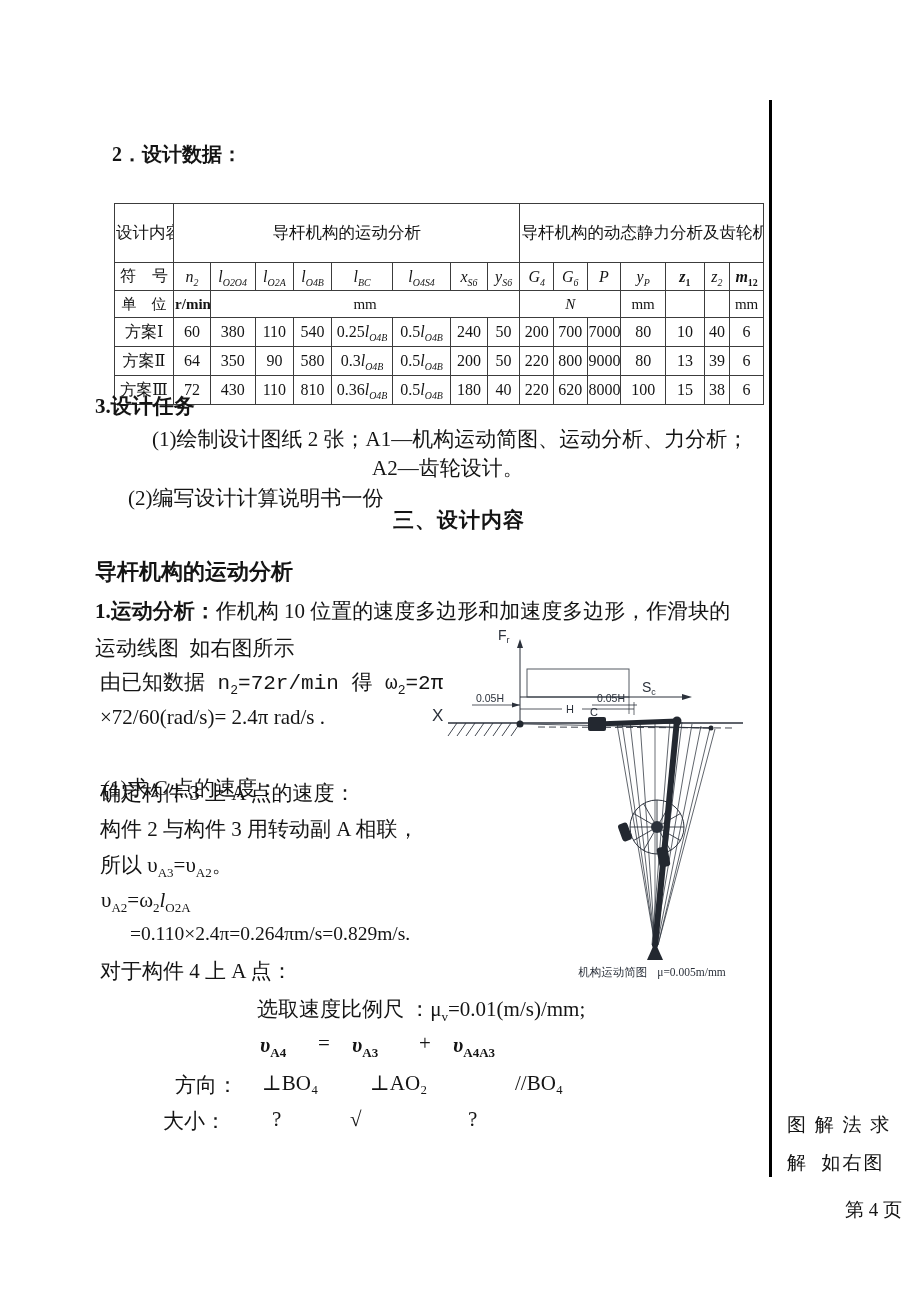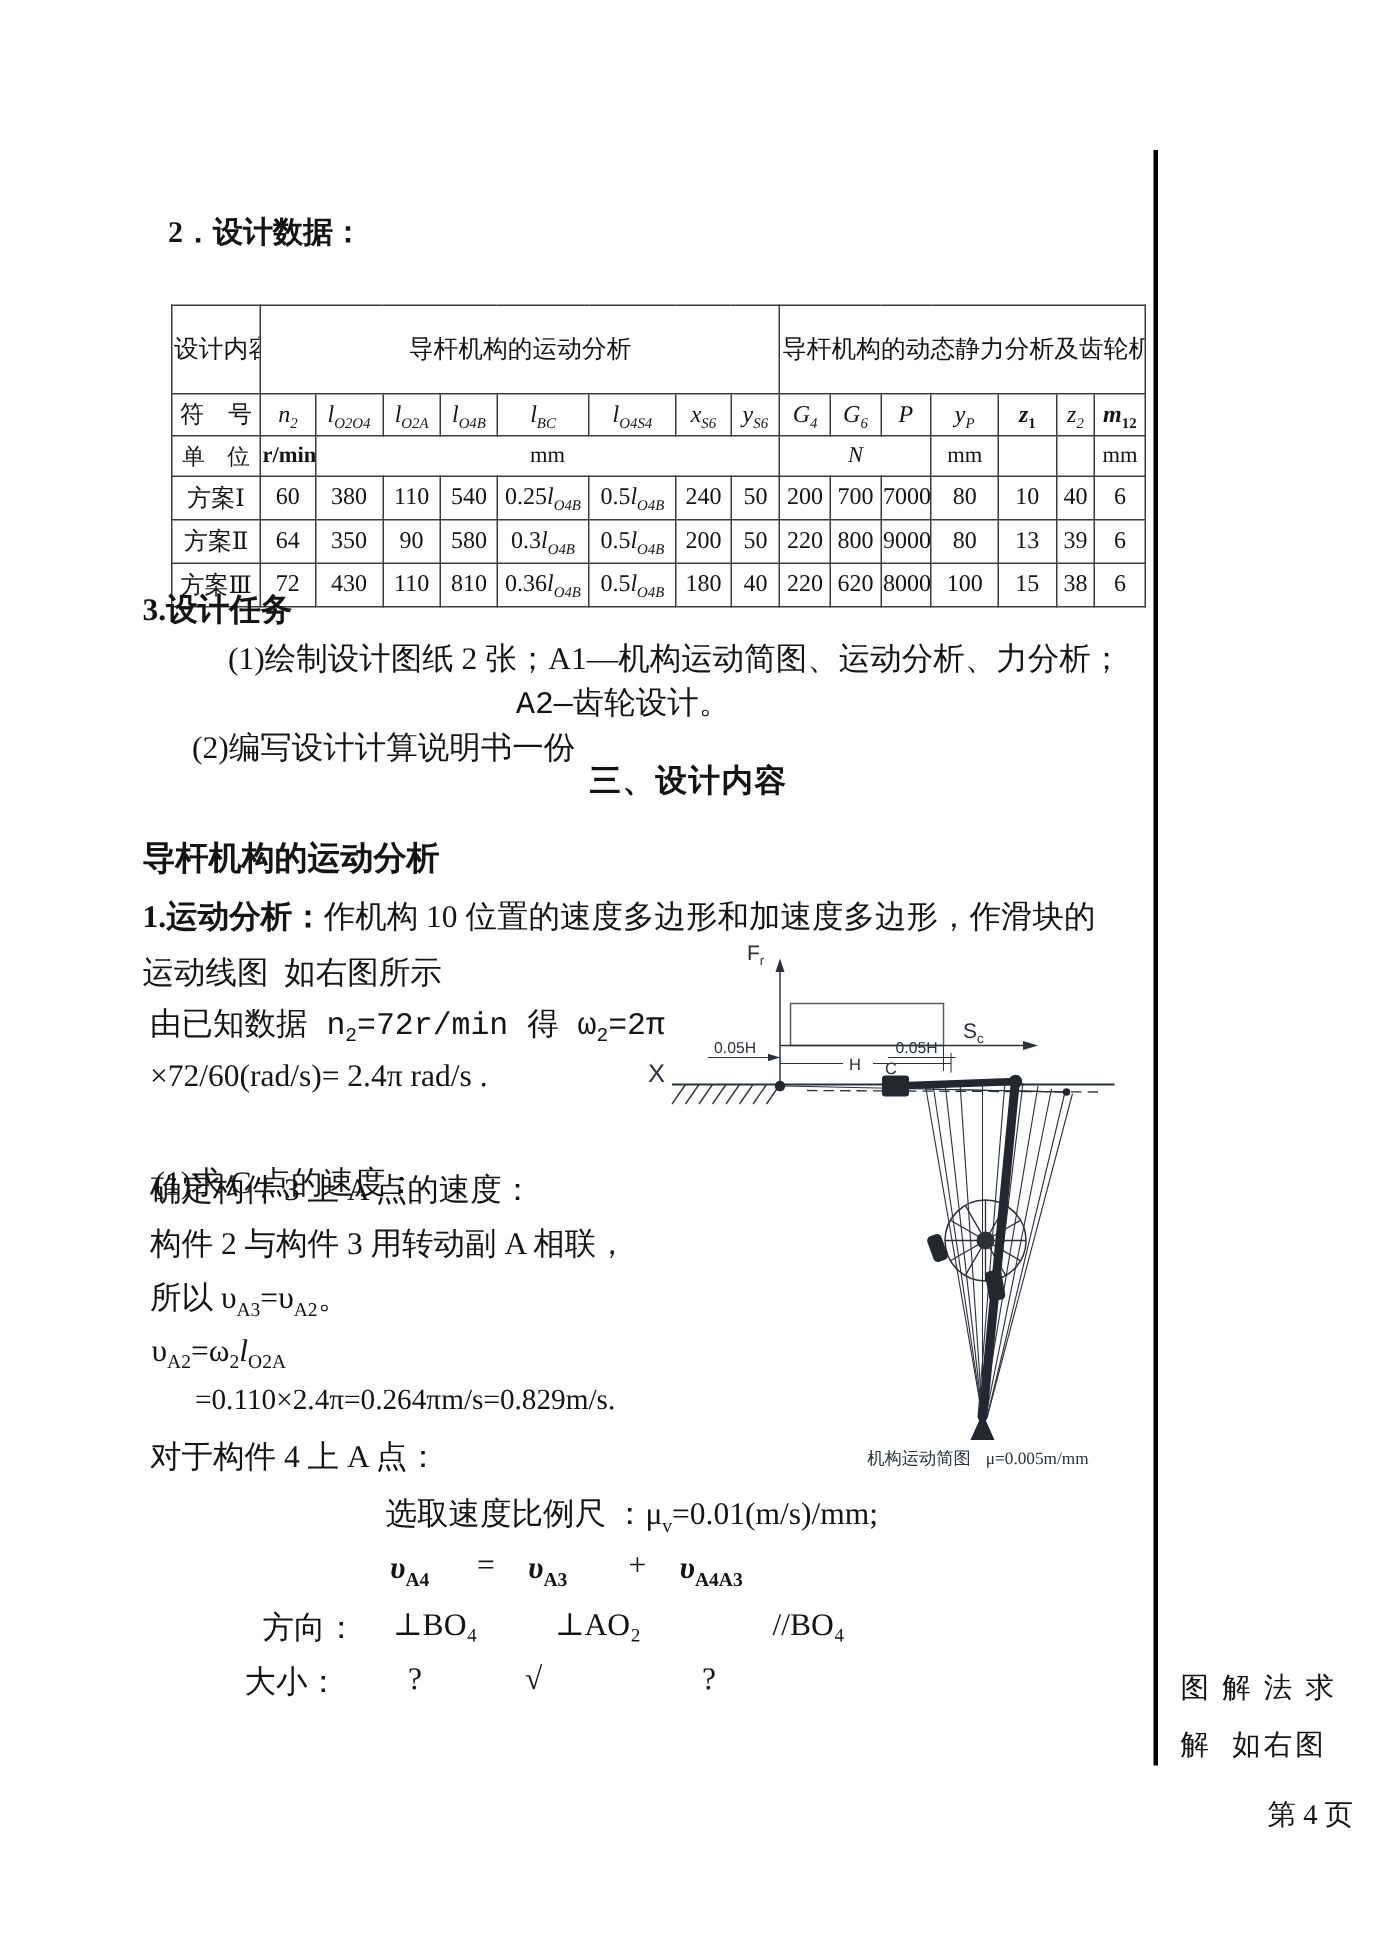--- a/index.html
+++ b/index.html
@@ -41,21 +41,21 @@
         <col style="width:37px"><col style="width:60px"><col style="width:57px"><col style="width:36px">
         <col style="width:32px"><col style="width:33px"><col style="width:33px"><col style="width:33px">
         <col style="width:44px"><col style="width:38px"><col style="width:25px"><col style="width:33px">
       </colgroup>
       <tbody><tr class="hdr"><td><span>设计内容</span></td><td colspan="8"><span>导杆机构的运动分析</span></td><td colspan="7"><span>导杆机构的动态静力分析及齿轮机构的设计</span></td></tr><tr class="sym"><td><span>符　号</span></td><td><span style="font-style: italic;">n</span><sub style="font-style: italic;">2</sub></td><td><span style="font-style: italic;">l</span><sub style="font-style: italic;">O2O4</sub></td><td><span style="font-style: italic;">l</span><sub style="font-style: italic;">O2A</sub></td><td><span style="font-style: italic;">l</span><sub style="font-style: italic;">O4B</sub></td><td><span style="font-style: italic;">l</span><sub style="font-style: italic;">BC</sub></td><td><span style="font-style: italic;">l</span><sub style="font-style: italic;">O4S4</sub></td><td><span style="font-style: italic;">x</span><sub style="font-style: italic;">S6</sub></td><td><span style="font-style: italic;">y</span><sub style="font-style: italic;">S6</sub></td><td><span style="font-style: italic;">G</span><sub style="font-style: italic;">4</sub></td><td><span style="font-style: italic;">G</span><sub style="font-style: italic;">6</sub></td><td><span style="font-style: italic;">P</span></td><td><span style="font-style: italic;">y</span><sub style="font-style: italic;">P</sub></td><td><span style="font-weight: bold; font-style: italic;">z</span><sub style="font-weight: bold;">1</sub></td><td><span style="font-style: italic;">z</span><sub style="font-style: italic;">2</sub></td><td><span style="font-weight: bold; font-style: italic;">m</span><sub style="font-weight: bold;">12</sub></td></tr><tr class="unit"><td><span>单　位</span></td><td class="small"><span style="font-weight: bold;">r/min</span></td><td colspan="7"><span>mm</span></td><td colspan="3"><span style="font-style: italic;">N</span></td><td><span>mm</span></td><td><span></span></td><td><span></span></td><td><span>mm</span></td></tr><tr class="scheme"><td><span>方案Ⅰ</span></td><td><span>60</span></td><td><span>380</span></td><td><span>110</span></td><td><span>540</span></td><td><span>0.25</span><span style="font-style: italic;">l</span><sub style="font-style: italic;">O4B</sub></td><td><span>0.5</span><span style="font-style: italic;">l</span><sub style="font-style: italic;">O4B</sub></td><td><span>240</span></td><td><span>50</span></td><td><span>200</span></td><td><span>700</span></td><td><span>7000</span></td><td><span>80</span></td><td><span>10</span></td><td><span>40</span></td><td><span>6</span></td></tr><tr class="scheme"><td><span>方案Ⅱ</span></td><td><span>64</span></td><td><span>350</span></td><td><span>90</span></td><td><span>580</span></td><td><span>0.3</span><span style="font-style: italic;">l</span><sub style="font-style: italic;">O4B</sub></td><td><span>0.5</span><span style="font-style: italic;">l</span><sub style="font-style: italic;">O4B</sub></td><td><span>200</span></td><td><span>50</span></td><td><span>220</span></td><td><span>800</span></td><td><span>9000</span></td><td><span>80</span></td><td><span>13</span></td><td><span>39</span></td><td><span>6</span></td></tr><tr class="scheme"><td><span>方案Ⅲ</span></td><td><span>72</span></td><td><span>430</span></td><td><span>110</span></td><td><span>810</span></td><td><span>0.36</span><span style="font-style: italic;">l</span><sub style="font-style: italic;">O4B</sub></td><td><span>0.5</span><span style="font-style: italic;">l</span><sub style="font-style: italic;">O4B</sub></td><td><span>180</span></td><td><span>40</span></td><td><span>220</span></td><td><span>620</span></td><td><span>8000</span></td><td><span>100</span></td><td><span>15</span></td><td><span>38</span></td><td><span>6</span></td></tr></tbody>
     </table>
   </div>
 
   <div class="abs h21" style="left:95px;top:392px;">3.设计任务</div>
   <div class="abs t21" style="left:128px;top:425px;margin-left:24px;">(1)绘制设计图纸 2 张；A1—机构运动简图、运动分析、力分析；</div>
-  <div class="abs t21" style="left:344px;top:454px;font-family:Liberation Mono, monospace;">A2—齿轮设计。</div>
+  <div class="abs t21" style="left:372px;top:454px;">A2—齿轮设计。</div>
   <div class="abs t21" style="left:128px;top:484px;">(2)编写设计计算说明书一份</div>
 
   <div class="abs h21" style="left:393px;top:506px;letter-spacing:1px;">三、设计内容</div>
 
   <div class="abs h22" style="left:95px;top:557px;">导杆机构的运动分析</div>
   <div class="abs t21" style="left:95px;top:597px;"><span style="font-weight: bold;">1.运动分析：</span><span>作机构 10 位置的速度多边形和加速度多边形，作滑块的</span></div>
   <div class="abs t21" style="left:95px;top:634px;">运动线图  如右图所示</div>
 
   <div class="abs t21" style="left:100px;top:668px;font-family:Liberation Mono, monospace;"><span>由已知数据 n</span><sub>2</sub><span>=72r/min 得 ω</span><sub>2</sub><span>=2π</span></div>
   <div class="abs t21" style="left:100px;top:705px;">×72/60(rad/s)= 2.4π rad/s .</div>

